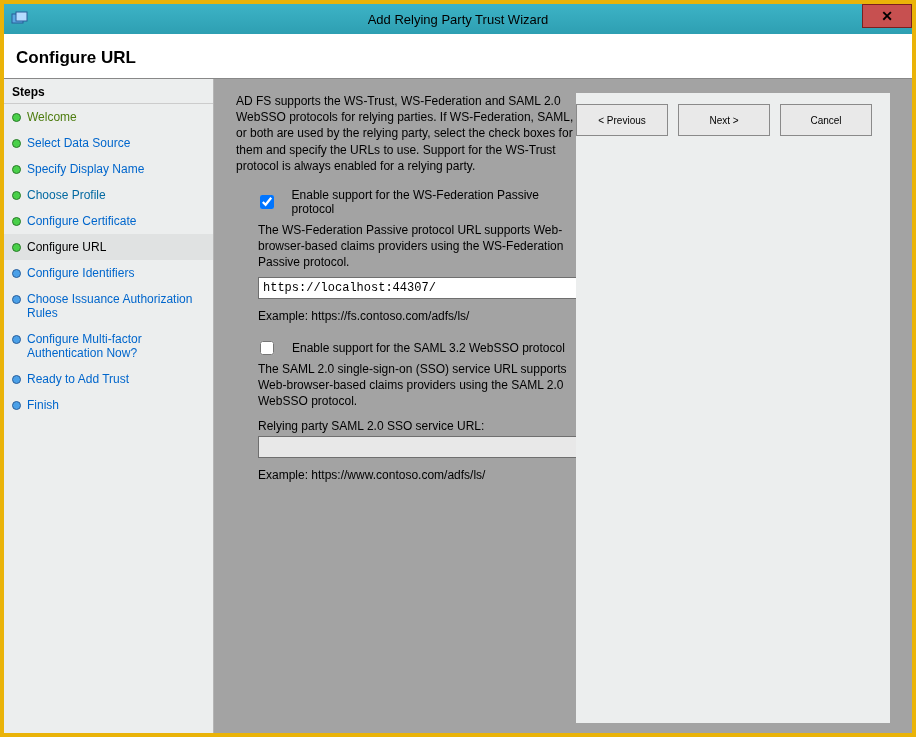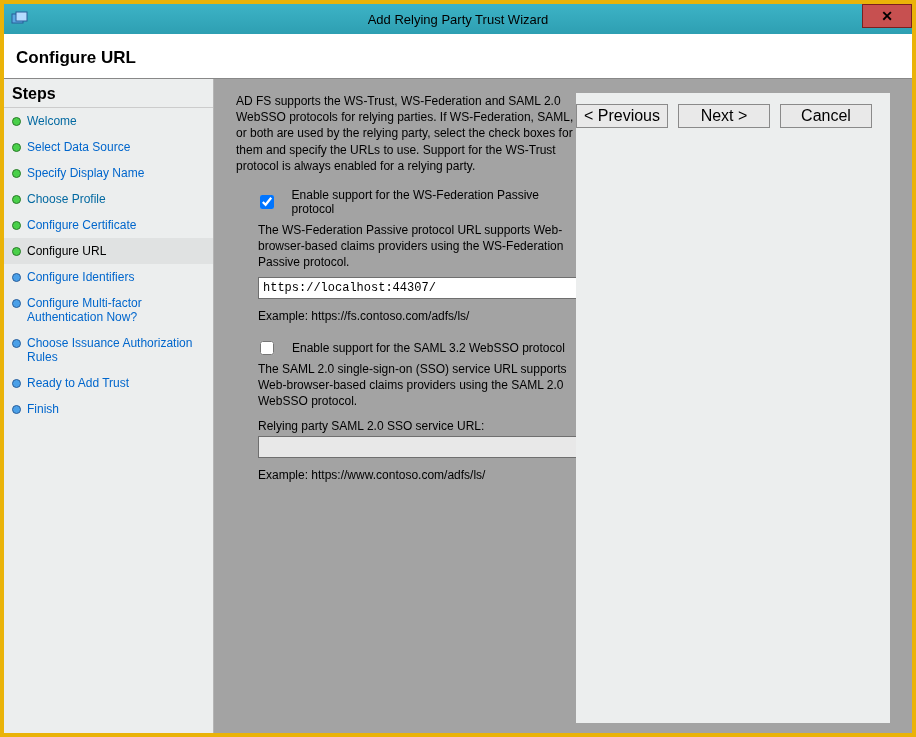--- a/index.html
+++ b/index.html
@@ -70,21 +70,21 @@
     background: #eceeee;
   }
   .sidebar {
     width: 210px;
     border-right: 1px solid #b5b5b5;
     background: #eceeee;
     padding: 0;
   }
   .sidebar-title {
     font-weight: bold;
-    font-size: 16px;
+    font-size: 12px;
     padding: 6px 8px 4px 8px;
     background: #eceeee;
     border-bottom: 1px solid #ccc;
   }
   .step {
     display: flex;
     align-items: flex-start;
     padding: 6px 8px;
     gap: 6px;
     cursor: pointer;
@@ -162,25 +162,25 @@
   .footer {
     border-top: 1px solid transparent;
     padding: 10px 18px 14px 0;
     display: flex;
     justify-content: flex-end;
     gap: 10px;
     background: #eceeee;
   }
   .footer button {
     width: 92px;
-    height: 24px;
+    height: 32px;
     background: #e9e9e9;
     border: 1px solid #8a8a8a;
     font-family: inherit;
-    font-size: 16px;
+    font-size: 10px;
     cursor: pointer;
   }
 </style>
 </head>
 <body>
 
 <div class="window">
 
   <div class="titlebar">
     <span class="icon">
@@ -199,21 +199,21 @@
     <h1>Configure URL</h1>
   </div>
 
   <div class="body">
 
     <div class="sidebar">
       <div class="sidebar-title">Steps</div>
       <div id="steps-container">
           <div class="step done">
             <span class="bullet done"></span>
-            <span class="label" style="color: #0369a1;">Welcome</span>
+            <span class="label" style="color: #4d7c0f;">Welcome</span>
           </div>
           <div class="step done">
             <span class="bullet done"></span>
             <span class="label" style="color: rgb(0, 102, 204);">Select Data Source</span>
           </div>
           <div class="step done">
             <span class="bullet done"></span>
             <span class="label" style="color: rgb(0, 102, 204);">Specify Display Name</span>
           </div>
           <div class="step done">
@@ -227,25 +227,25 @@
           <div class="step current">
             <span class="bullet done"></span>
             <span class="label" style="color: rgb(0, 0, 0);">Configure URL</span>
           </div>
           <div class="step pending">
             <span class="bullet pending"></span>
             <span class="label" style="color: rgb(0, 102, 204);">Configure Identifiers</span>
           </div>
           <div class="step pending">
             <span class="bullet pending"></span>
+            <span class="label" style="color: rgb(0, 102, 204);">Choose Issuance Authorization Rules</span>
+          </div>
+          <div class="step pending">
+            <span class="bullet pending"></span>
             <span class="label" style="color: rgb(0, 102, 204);">Configure Multi-factor Authentication Now?</span>
-          </div>
-          <div class="step pending">
-            <span class="bullet pending"></span>
-            <span class="label" style="color: rgb(0, 102, 204);">Choose Issuance Authorization Rules</span>
           </div>
           <div class="step pending">
             <span class="bullet pending"></span>
             <span class="label" style="color: rgb(0, 102, 204);">Ready to Add Trust</span>
           </div>
           <div class="step pending">
             <span class="bullet pending"></span>
             <span class="label" style="color: rgb(0, 102, 204);">Finish</span>
           </div>
         </div>

